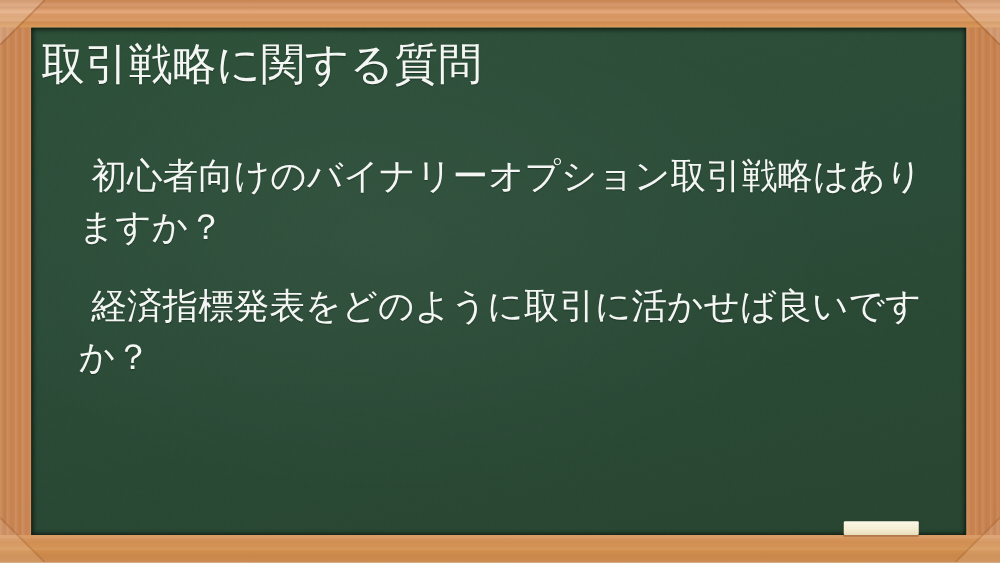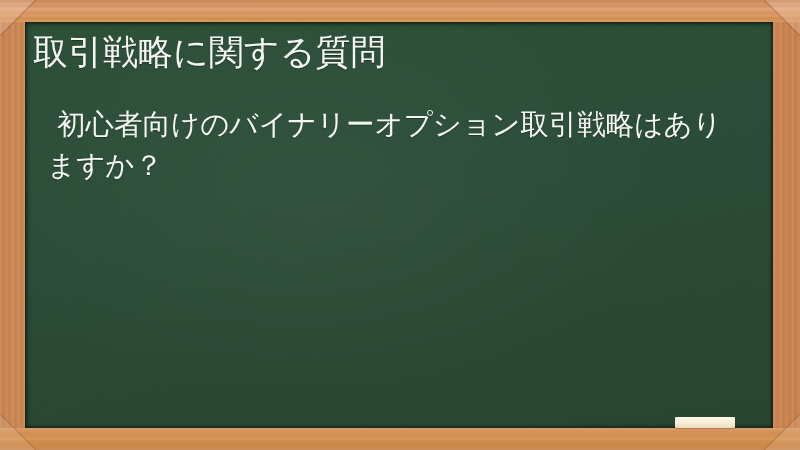--- a/index.html
+++ b/index.html
@@ -123,21 +123,21 @@
     letter-spacing: 0px;
     white-space: nowrap;
     text-shadow: 0 1px 1px rgba(0,0,0,0.35);
   }
   .qlist {
     position: absolute;
     left: 22px;
     top: 82px;
     width: 706px;
     list-style: none;
-    margin: 0;
+    margin: 16px;
     padding: 0;
   }
   .qitem {
     color: #f4f6f3;
     font-size: 28.5px;
     line-height: 41px;
     margin: 0 0 22px 0;
     text-indent: 10px;
     width: 700px;
     text-shadow: 0 1px 1px rgba(0,0,0,0.30);
@@ -170,19 +170,20 @@
   <div class="miter br"></div>
 
   <div class="board">
     <div class="board-noise"></div>
 
     <div class="content">
       <div class="title">取引戦略に関する質問</div>
 
       <ul class="qlist">
         <li class="qitem">初心者向けのバイナリーオプション取引戦略はありますか？</li>
+        <li class="qitem">経済指標発表をどのように取引に活かせば良いですか？</li>
       </ul>
     </div>
   </div>
 
   <div class="chalk"></div>
 
 </div>
 
 </body></html>

